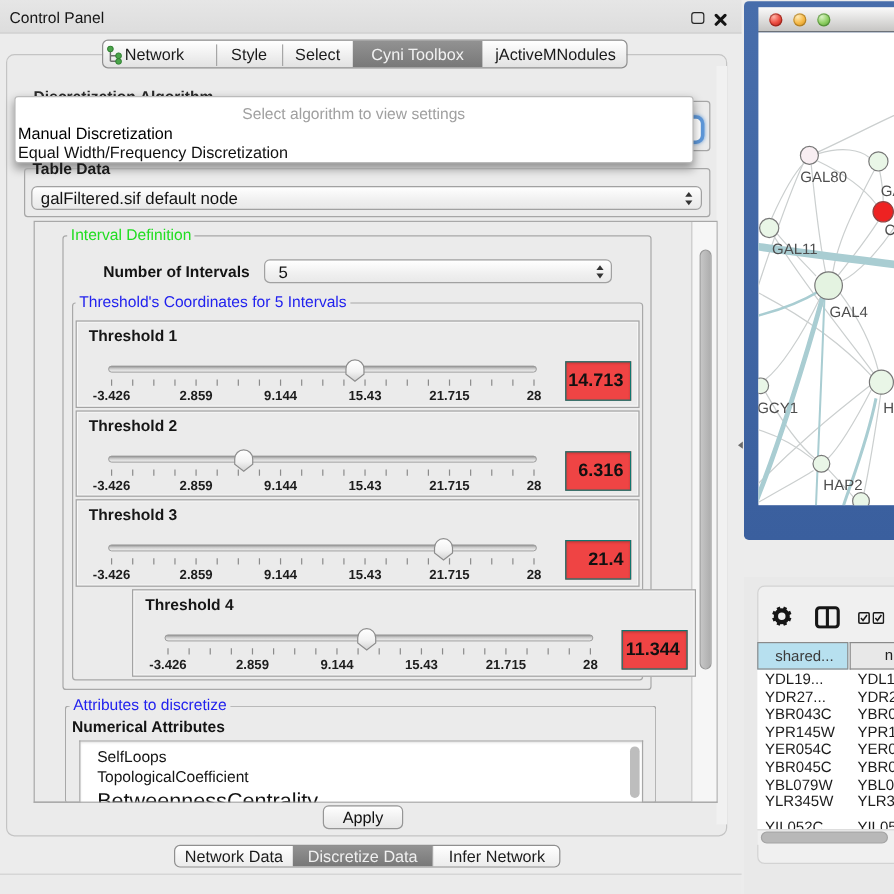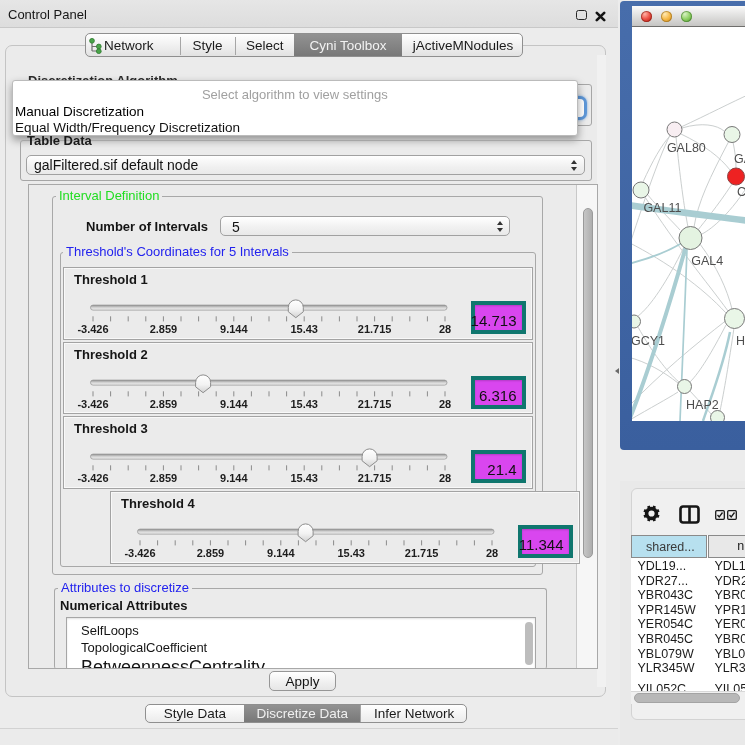--- a/index.html
+++ b/index.html
@@ -1,18 +1,18 @@
 <!DOCTYPE html>
 <html><head><meta charset="utf-8"><style>
 * { margin:0; padding:0; box-sizing:border-box; }
 html,body { width:745px; height:745px; font-family:"Liberation Sans", sans-serif; background:#ececec; overflow:hidden; }
 .abs { position:absolute; }
 .tbox { position:absolute; width:470px; height:72.4px; border:1px solid #a3a3a3; background:#ebebeb; box-shadow:inset 0 0 0 1px #f8f8f8; }
 .tlab { position:absolute; left:10.5px; top:4px; font-size:13px; font-weight:bold; color:#161616; }
-.tfield { position:absolute; left:407px; top:32.9px; width:55px; height:33px; background:#d946ef; border:4px solid #0f766e; box-shadow:inset 0 1px 2px rgba(0,0,0,0.18); }
+.tfield { position:absolute; left:407px; top:32.9px; width:55px; height:33px; background:#ef4444; border:1px solid #0f766e; box-shadow:inset 0 1px 2px rgba(0,0,0,0.18);font-weight:bold; }
 .tfield span { position:absolute; right:5px; top:7px; font-size:15px; color:#111; }
 .gtitle { position:absolute; font-size:13px; background:#ebebeb; padding:0 3px; }
 .trow { position:absolute; font-size:12.5px; color:#1c1c1c; white-space:nowrap; }
 .seg { position:absolute; top:0; height:100%; display:flex; align-items:center; justify-content:center; font-size:13.5px; color:#1a1a1a; }
 </style></head>
 <body>
 
 <div class="abs" style="left:0;top:0;width:618px;height:28px;background:linear-gradient(#e6e6e6,#dddddd);border-bottom:1px solid #c8c8c8;"></div>
 <div class="abs" style="left:8px;top:7px;font-size:13px;color:#161616;">Control Panel</div>
 <div style="position:absolute;left:576px;top:10px;width:10.5px;height:9.5px;border:1.8px solid #262626;border-radius:2.5px;"></div>
@@ -276,21 +276,21 @@
   <div style="position:absolute;left:14px;top:22px;font-size:13px;color:#141414;">TopologicalCoefficient</div>
   <div style="position:absolute;left:14px;top:39px;font-size:18px;color:#141414;">BetweennessCentrality</div>
   <div style="position:absolute;right:2px;top:4px;width:8px;height:43px;border-radius:4px;background:#bdbdbd;"></div>
 </div>
 
 <div class="abs" style="left:28px;top:668.3px;width:570px;height:1.2px;background:#a8a8a8;"></div>
 
 <div class="abs" style="left:269px;top:671px;width:67px;height:20px;border:1px solid #969696;border-radius:5px;background:linear-gradient(#ffffff,#efefef 60%,#e6e6e6);text-align:center;font-size:13.5px;color:#121212;line-height:19px;">Apply</div>
 
 <div class="abs" style="left:144.8px;top:703.5px;width:322px;height:19px;border:1px solid #8f8f8f;border-radius:5px;background:linear-gradient(#ffffff,#ebebeb);overflow:hidden;">
-  <div class="seg" style="left:0;width:98.2px;">Style Data</div>
+  <div class="seg" style="left:0;width:98.2px;">Network Data</div>
   <div class="seg" style="left:98.2px;width:116.5px;background:linear-gradient(#929292,#787878);color:#f0f0f0;">Discretize Data</div>
   <div class="abs" style="left:214.7px;top:0;width:1px;height:19px;background:#a6a6a6;"></div>
   <div class="seg" style="left:214.7px;width:107.3px;">Infer Network</div>
 </div>
 <div class="abs" style="left:0;top:728px;width:618px;height:17px;background:#ebebeb;border-top:1px solid #d2d2d2;"></div>
 
 <div class="abs" style="left:620px;top:1px;width:125px;height:449px;background:linear-gradient(180deg,#476dab,#3a5f9e);border-radius:4px 0 0 4px;"></div>
 <div class="abs" style="left:631.5px;top:6px;width:113.5px;height:20.5px;background:linear-gradient(#fafafa,#c6c5c3);border-bottom:1px solid #6f6e6c;"></div>
 <div style="position:absolute;left:641.0px;top:10.8px;width:11px;height:11px;border-radius:50%;background:radial-gradient(circle at 35% 28%, #ffb3a6, #ee5448 45%, #c3271d 80%, #ab1f16);box-shadow:inset 0 0 0 1px rgba(120,30,20,0.55);"></div>
 <div style="position:absolute;left:661.0px;top:10.8px;width:11px;height:11px;border-radius:50%;background:radial-gradient(circle at 35% 28%, #ffeab5, #f6b845 50%, #d1932a 85%);box-shadow:inset 0 0 0 1px rgba(140,100,25,0.55);"></div>

